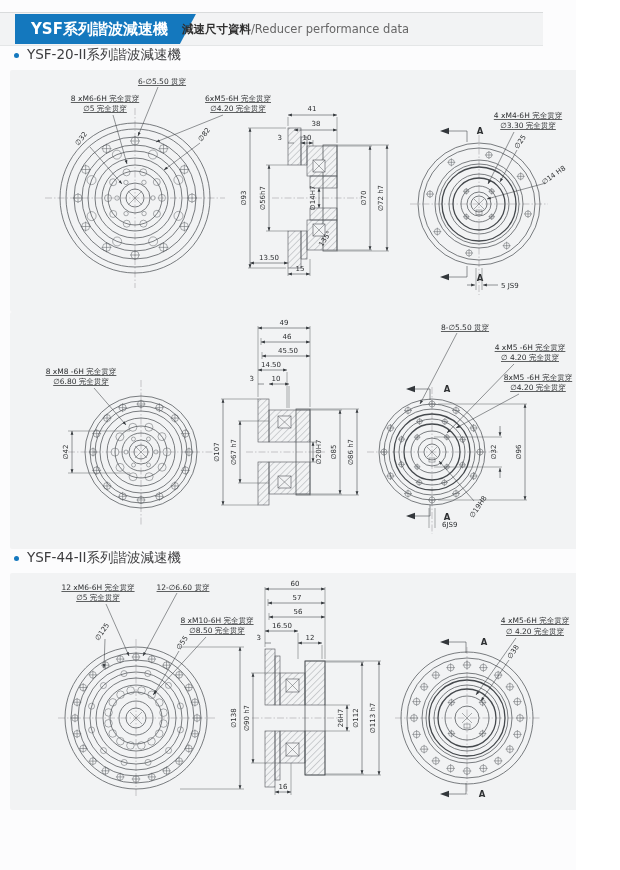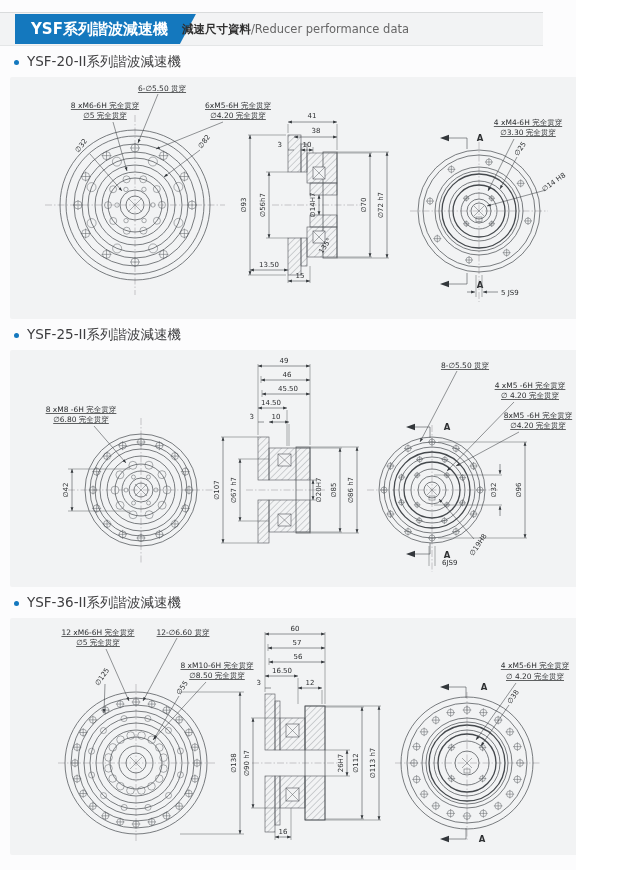--- a/index.html
+++ b/index.html
@@ -10,21 +10,21 @@
        border-bottom:1px solid #e4e6e7;margin-right:33px;position:relative;}
   .badge{position:absolute;left:15px;top:1px;height:30px;line-height:30px;
          background:#1478be;color:#fff;font-weight:bold;font-size:15px;
          padding:0 28px 0 16px;
          clip-path:polygon(0 0,100% 0,calc(100% - 16px) 100%,0 100%);}
   .tab{position:absolute;left:182px;top:0;height:32px;line-height:32px;font-size:11.5px;color:#333;}
   .tab b{font-size:11.5px;color:#2f2f2f;}
   .tab span{color:#666;font-weight:normal;}
   
   .sec{margin-left:10px;width:577px;}
-  .sec-title{margin:7px 0 6px 4px;font-size:13.5px;color:#3e3e40;display:flex;align-items:center;text-align:right;}
+  .sec-title{margin:0 0 6px 4px;font-size:13.5px;color:#3e3e40;display:flex;align-items:center;text-align:right;}
   .bullet{width:5px;height:5px;border-radius:50%;background:#1478be;margin-right:8px;flex:0 0 auto;}
   .panel{background:#f2f3f4;border-radius:2px;}
   svg{display:block;}
   
   .ln,.ln *{stroke:#4f5357;fill:none;stroke-width:.75;}
   .lnb{stroke:#45494d;fill:none;stroke-width:1.3;}
   .lnt,.lnt *{stroke:#5a5e62;fill:none;stroke-width:.5;}
   .cl,.cl *{stroke:#8a8e92;fill:none;stroke-width:.45;stroke-dasharray:7 2 1.5 2;}
   .dml{stroke:#3c4044;fill:none;stroke-width:.55;}
   .hx{fill:url(#hp);stroke:#4f5357;stroke-width:.6;}
@@ -322,24 +322,20 @@
           <text class="dt" transform="rotate(-55 512 73)" x="512" y="73" text-anchor="middle">∅25</text>
           <line class="dml" x1="507" y1="80" x2="490" y2="112" marker-end="url(#ar)"></line>
           <text class="dt" transform="rotate(-35 545 107)" x="545" y="107" text-anchor="middle">∅14 H8</text>
           <line class="dml" x1="536" y1="113" x2="477" y2="129" marker-end="url(#ar)"></line>
         </g>
       </svg>
     </div>
   </div>
 
   <div class="sec">
-    <div class="sec-title">
-      <span class="bullet"></span>
-      <span>YSF-25-II系列諧波減速機</span>
-    </div>
     <div class="panel">
       <svg width="577" height="237" viewBox="0 0 577 237">
 
         <g>
           <g class="cl">
               <line x1="58" y1="140" x2="205" y2="140"></line>
               <line x1="131" y1="68" x2="131" y2="213"></line>
             </g>
           <g class="ln">
               <circle cx="131" cy="140" r="56"></circle>
@@ -642,21 +638,21 @@
           <text class="dt" transform="rotate(-55 470 196)" x="470" y="196" text-anchor="middle">∅19H8</text>
           <line class="dml" x1="464" y1="189" x2="429" y2="149" marker-end="url(#ar)"></line>
         </g>
       </svg>
     </div>
   </div>
 
   <div class="sec">
     <div class="sec-title">
       <span class="bullet"></span>
-      <span>YSF-36-II系列諧波減速機</span>
+      <span>YSF-44-II系列諧波減速機</span>
     </div>
     <div class="panel">
       <svg width="577" height="237" viewBox="0 0 577 237">
 
         <g>
           <g class="cl">
               <line x1="48" y1="145" x2="205" y2="145"></line>
               <line x1="126" y1="66" x2="126" y2="224"></line>
             </g>
           <g class="ln">

